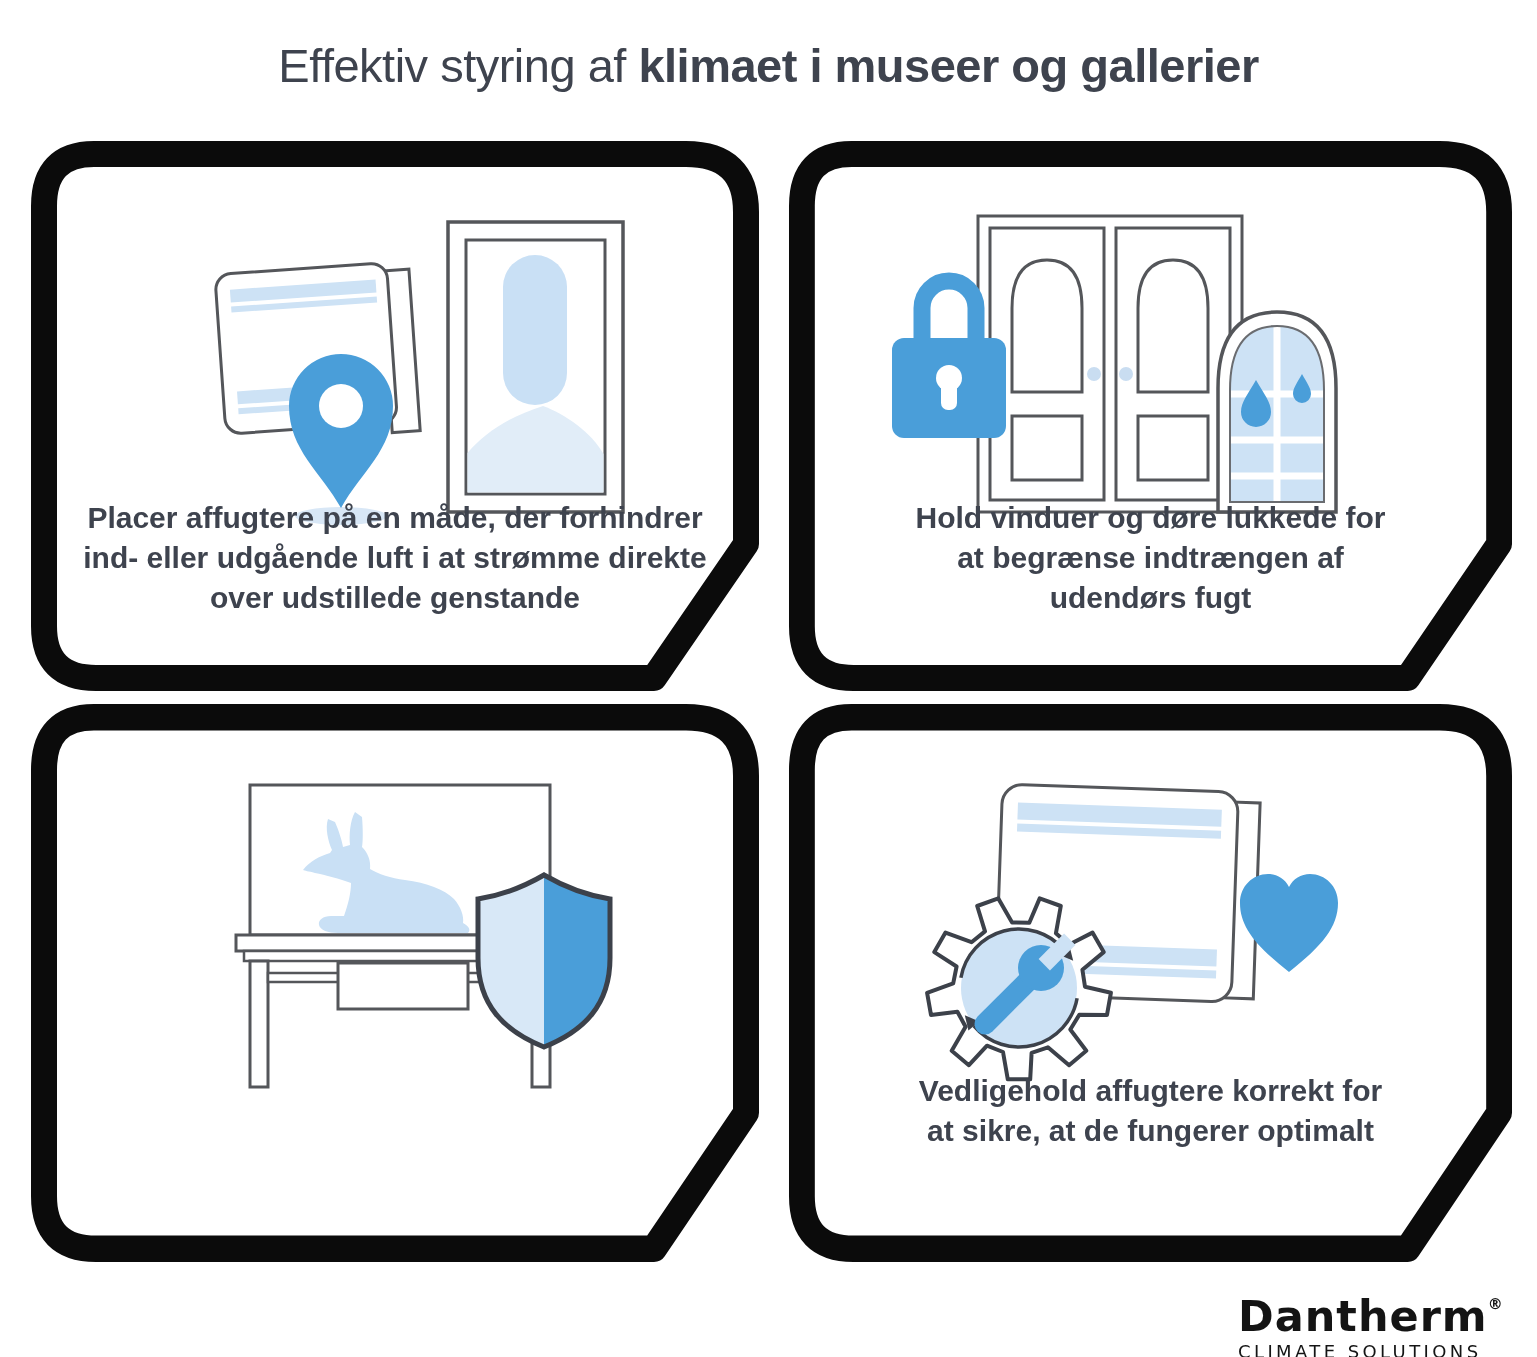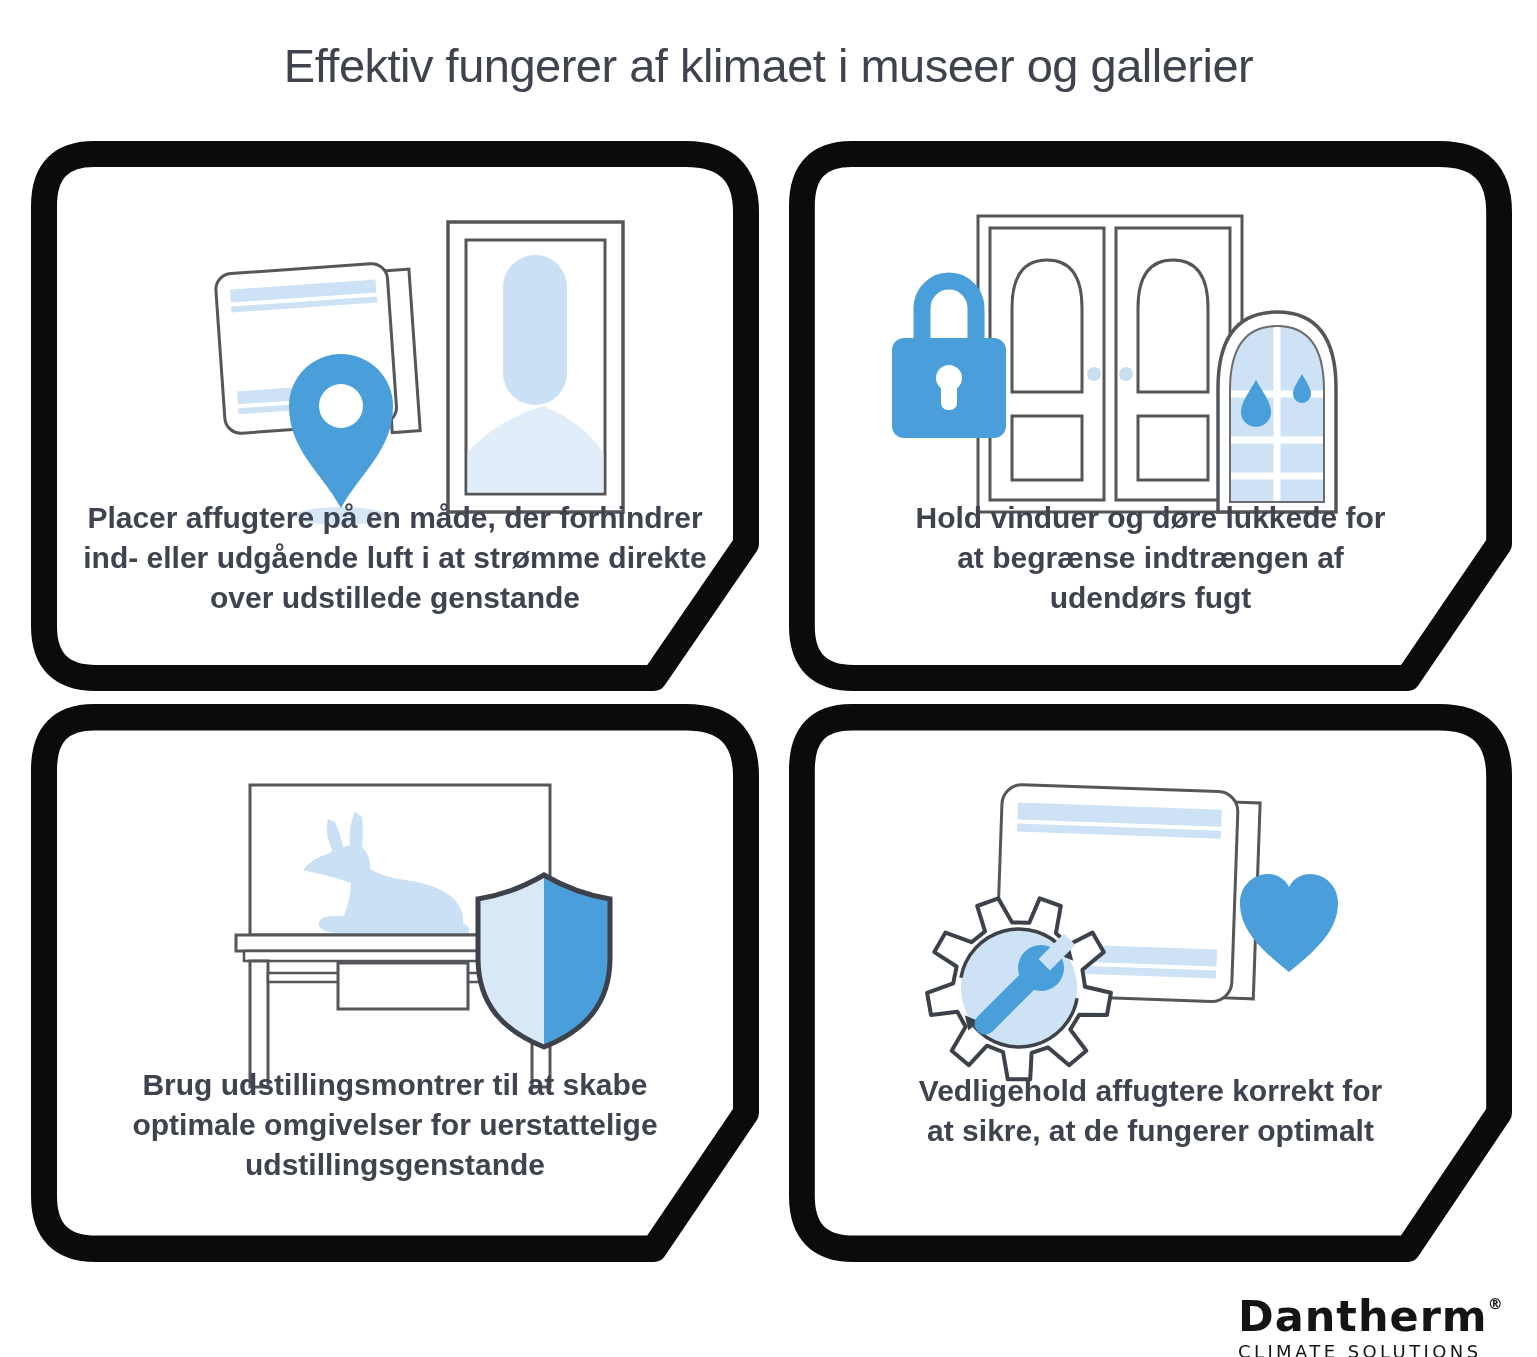--- a/index.html
+++ b/index.html
@@ -1,21 +1,21 @@
 <!DOCTYPE html>
 <html><head>
 <meta charset="utf-8">
 <style>
   html,body{margin:0;padding:0;background:#fff;}
   body{width:1537px;height:1357px;position:relative;overflow:hidden;
        font-family:"Liberation Sans",sans-serif;color:#3e434e;}
   .page{position:absolute;inset:0;background:#fff;}
   .title{position:absolute;top:38px;left:0;width:100%;text-align:center;
          font-size:47px;font-weight:400;letter-spacing:-0.5px;color:#3e434e;margin:0;}
-  .title strong{font-weight:400;}
+  .title strong{font-weight:700;}
   .card{position:absolute;}
   .frame{position:absolute;inset:0;width:100%;height:100%;display:block;}
   .frame use{fill:#ffffff;stroke:#0b0b0b;stroke-width:26;stroke-linejoin:round;}
   .illus{position:absolute;display:block;}
   .caption{position:absolute;left:28px;right:28px;margin:0;text-align:center;
            font-size:30px;font-weight:700;line-height:40px;color:#3e434e;
            white-space:pre-line;}
   .logo{position:absolute;left:1238px;top:1280px;color:#141414;}
   .logo-name{font-family:"DejaVu Sans",sans-serif;font-weight:800;font-size:43px;
              line-height:48px;letter-spacing:1px;}
@@ -30,21 +30,21 @@
 
 
 <svg width="0" height="0" aria-hidden="true">
   <defs>
     <path id="cardframe" d="M64 14 L656 14 Q716 14 716 72 L716 404 L624 538 L66 538 Q14 538 14 486 L14 66 Q14 14 64 14 Z"></path>
   </defs>
 </svg>
 
 <div class="page">
 
-  <h1 class="title"><span>Effektiv fungerer af</span> <strong>klimaet i museer og gallerier</strong></h1>
+  <h1 class="title"><span>Effektiv styring af</span> <strong>klimaet i museer og gallerier</strong></h1>
 
   <section class="card" style="left:788px;top:140px;width:725px;height:552px">
     <svg class="frame" viewBox="0 0 730 552" preserveAspectRatio="none">
         <use href="#cardframe"></use>
       </svg>
     <svg class="illus" style="left:90px;top:62px" width="460" height="320" viewBox="0 0 460 320">
       <g>
         <rect x="100" y="14" width="264" height="296" fill="#fff" stroke="#54565a" stroke-width="3"></rect>
         <rect x="112" y="26" width="114" height="272" fill="#fff" stroke="#54565a" stroke-width="3"></rect>
         <rect x="238" y="26" width="114" height="272" fill="#fff" stroke="#54565a" stroke-width="3"></rect>
@@ -126,23 +126,20 @@
         <rect x="344" y="186" width="18" height="126" fill="#fff" stroke="#54565a" stroke-width="3"></rect>
         <rect x="80" y="198" width="264" height="9" fill="#fff" stroke="#54565a" stroke-width="2.5"></rect>
         <rect x="150" y="188" width="130" height="46" fill="#fff" stroke="#54565a" stroke-width="3"></rect>
       </g>
       <g>
         <path d="M356,100 C380,114 403,121 422,124 V183 C422,230 396,256 356,272 C316,256 290,230 290,183 V124 C309,121 332,114 356,100 Z" fill="#d8e8f7"></path>
         <path d="M356,100 C380,114 403,121 422,124 V183 C422,230 396,256 356,272 Z" fill="#4a9ed9"></path>
         <path d="M356,100 C380,114 403,121 422,124 V183 C422,230 396,256 356,272 C316,256 290,230 290,183 V124 C309,121 332,114 356,100 Z" fill="none" stroke="#3c414a" stroke-width="5"></path>
       </g>
     </svg>
-    <p class="caption" style="top:362px">Brug udstillingsmontrer til at skabe
-optimale omgivelser for uerstattelige
-udstillingsgenstande</p>
   </section>
 
   <section class="card" style="left:788px;top:703px;width:725px;height:560px">
     <svg class="frame" viewBox="0 0 730 552" preserveAspectRatio="none">
         <use href="#cardframe"></use>
       </svg>
     <svg class="illus" style="left:113px;top:67px" width="460" height="320" viewBox="0 0 460 320">
       <g transform="rotate(2 215 120)">
         <rect x="328" y="28" width="28" height="196" fill="#fff" stroke="#54565a" stroke-width="3"></rect>
         <rect x="98" y="18" width="236" height="210" rx="20" fill="#fff" stroke="#54565a" stroke-width="3"></rect>

